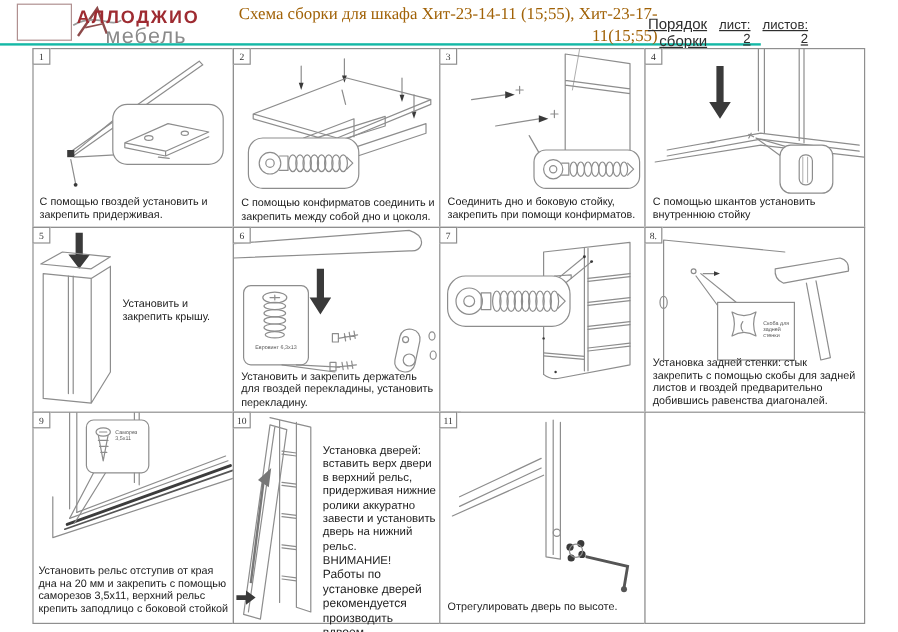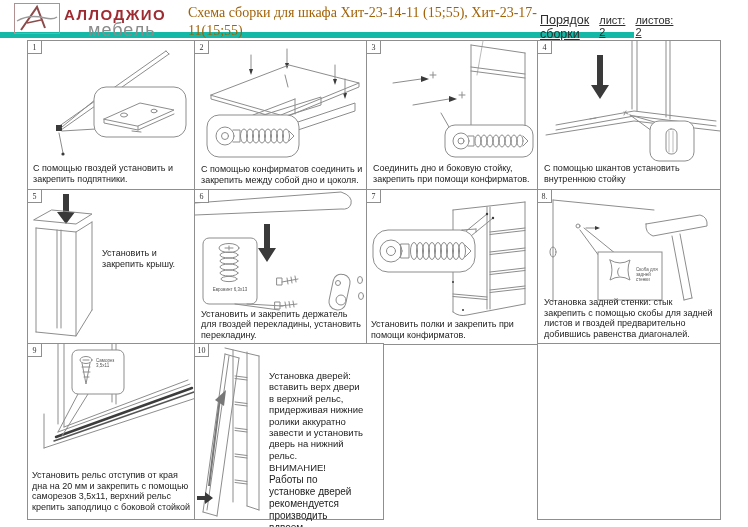--- a/index.html
+++ b/index.html
@@ -2,21 +2,21 @@
 <html><head>
 <meta charset="utf-8">
 <style>
   * { margin:0; padding:0; box-sizing:border-box; }
   html,body { width:748px; height:527px; background:#fff; overflow:hidden;
     font-family:"Liberation Sans", sans-serif; }
   .page { position:relative; width:748px; height:527px; background:#fff; }
 
   
   .header { position:absolute; left:0; top:0; width:634px; height:38px;
-    border-bottom:6px solid #14b8a6; }
+    border-bottom:2px solid #14b8a6;text-align:right; }
   .logo-box { position:absolute; left:14px; top:3px; width:46px; height:31px;
     border:1px solid #b09090; }
   .brand { position:absolute; left:64px; top:6px; font-size:15px; font-weight:bold;
     letter-spacing:1.5px; color:#9e2b31; }
   .brand-sub { position:absolute; left:88px; top:20px; font-size:18px;
     letter-spacing:1px; color:#8a8a8a; }
   .title { position:absolute; left:188px; top:4px; width:360px;
     font-family:"Liberation Serif", serif; font-size:14px; line-height:1.25; color:#a16207; }
   .order { position:absolute; left:540px; top:13px; display:flex; gap:10px;
     align-items:baseline; color:#2e2e2e;text-decoration:underline; }
@@ -75,21 +75,21 @@
         <path class="ln" d="M30,86 L138,10 M33,89 L141,13 M138,10 L141,13"></path>
         <rect class="blk" x="28" y="84" width="6" height="6"></rect>
         <path class="ln" d="M31,92 L35,112"></path>
         <circle class="blk" cx="35" cy="113" r="1.6"></circle>
         <path class="ln" d="M34,86 L68,58 M34,90 L68,88"></path>
         <rect class="wbx" x="66" y="46" width="92" height="50" rx="12"></rect>
         <path class="ln" d="M76,78 L112,62 L146,69 L110,85 Z M76,78 L76,82 L110,89 L146,73 M110,85 L110,89 M104,90 l9,1"></path>
         <ellipse class="ln" cx="96" cy="74" rx="3.5" ry="2"></ellipse>
         <ellipse class="ln" cx="126" cy="70" rx="3" ry="1.8"></ellipse>
       </svg>
-      <div class="cap" style="left:5px;bottom:4px;width:158px">С помощью гвоздей установить и закрепить подпятники.</div>
+      <div class="cap" style="left:5px;bottom:4px;width:158px">С помощью гвоздей установить и закрепить придерживая.</div>
     </div>
 
     <div class="cell" style="left:167px;top:0;width:173px;height:150px">
       <div class="num">2</div>
       <svg style="left:0;top:0" width="171" height="120" viewBox="0 0 171 120">
         <path class="ln" d="M56,14 V28 M92,8 V22 M140,24 V38 M150,38 V52 M90,34 L93,46"></path>
         <polygon class="blk" points="54,28 58,28 56,34"></polygon>
         <polygon class="blk" points="90,22 94,22 92,28"></polygon>
         <polygon class="blk" points="138,38 142,38 140,44"></polygon>
         <polygon class="blk" points="148,52 152,52 150,58"></polygon>
@@ -220,21 +220,20 @@
           <ellipse class="ln" cx="53" cy="61" rx="3.5" ry="8.5"></ellipse>
         <ellipse class="ln" cx="59" cy="61" rx="3.5" ry="8.5"></ellipse>
           <ellipse class="ln" cx="65" cy="61" rx="3.5" ry="8.5"></ellipse>
         <ellipse class="ln" cx="71" cy="61" rx="3.5" ry="8.5"></ellipse>
           <ellipse class="ln" cx="77" cy="61" rx="3.5" ry="8.5"></ellipse>
         <ellipse class="ln" cx="83" cy="61" rx="3.5" ry="8.5"></ellipse>
           <ellipse class="ln" cx="89" cy="61" rx="3.5" ry="8.5"></ellipse>
         <ellipse class="ln" cx="95" cy="61" rx="3.5" ry="8.5"></ellipse>
         <path class="ln" d="M98,55 l6,6 l-6,6"></path>
       </svg>
-      <div class="cap" style="left:4px;bottom:3px;width:164px">Установить полки и закрепить при помощи конфирматов.</div>
     </div>
 
     <div class="cell" style="left:510px;top:149px;width:184px;height:156px">
       <div class="num">8.</div>
       <svg style="left:0;top:0" width="182" height="112" viewBox="0 0 182 112">
         <path class="ln" d="M15,10 V112 M15,10 L116,20"></path>
         <ellipse class="ln" cx="15" cy="62" rx="3" ry="5"></ellipse>
         <circle class="ln" cx="40" cy="36" r="2"></circle>
         <path class="ln" d="M48,38 h9"></path>
           <polygon class="blk" points="57,36 62,38 57,40"></polygon>
@@ -274,17 +273,33 @@
         <path class="ln" d="M6,166 L28,8 M20,170 L42,12 M28,8 L42,12 M6,166 L20,170 M10,164 L32,10"></path>
         <path d="M12,140 L23,52" fill="none" stroke="#777" stroke-width="2"></path>
         <polygon points="18,54 29,44 27,60" fill="#777"></polygon>
         <polygon class="blk" points="0,150 8,150 8,146 16,152 8,158 8,154 0,154"></polygon>
       </svg>
       <div class="cap" style="left:74px;top:26px;width:96px;font-size:9.5px">Установка дверей: вставить верх двери в верхний рельс, придерживая нижние ролики аккуратно завести и установить дверь на нижний рельс.</div>
       <div class="cap" style="left:74px;top:118px;width:96px;font-size:9.5px">ВНИМАНИЕ!</div>
       <div class="cap" style="left:74px;top:130px;width:96px;font-size:10px">Работы по установке дверей рекомендуется производить вдвоем.</div>
     </div>
 
+    <div class="cell" style="left:339px;top:303px;width:172px;height:177px">
+      <div class="num">11</div>
+      <svg style="left:0;top:0" width="170" height="156" viewBox="0 0 170 156">
+        <path class="ln" d="M88,8 V120 M94,6 V118 M100,8 V122 M88,120 L100,122"></path>
+        <path class="ln" d="M16,70 L84,38 M16,78 L84,46 M10,86 L86,52"></path>
+        <circle class="ln" cx="97" cy="100" r="3"></circle>
+        <circle class="blk" cx="108" cy="112" r="3"></circle>
+          <circle class="blk" cx="117" cy="109" r="3"></circle>
+        <circle class="blk" cx="109" cy="121" r="3"></circle>
+          <circle class="blk" cx="118" cy="118" r="3"></circle>
+        <circle class="ln" cx="113" cy="115" r="5.5"></circle>
+        <path d="M122,120 L156,128 L153,146" fill="none" stroke="#555" stroke-width="2.4" stroke-linecap="round"></path>
+        <circle cx="153" cy="147" r="2.5" fill="#555"></circle>
+      </svg>
+      <div class="cap" style="left:6px;bottom:8px;width:160px">Отрегулировать дверь по высоте.</div>
+    </div>
 
     <div class="cell" style="left:510px;top:303px;width:184px;height:177px"></div>
 
   </div>
 </div>
 
 </body></html>

